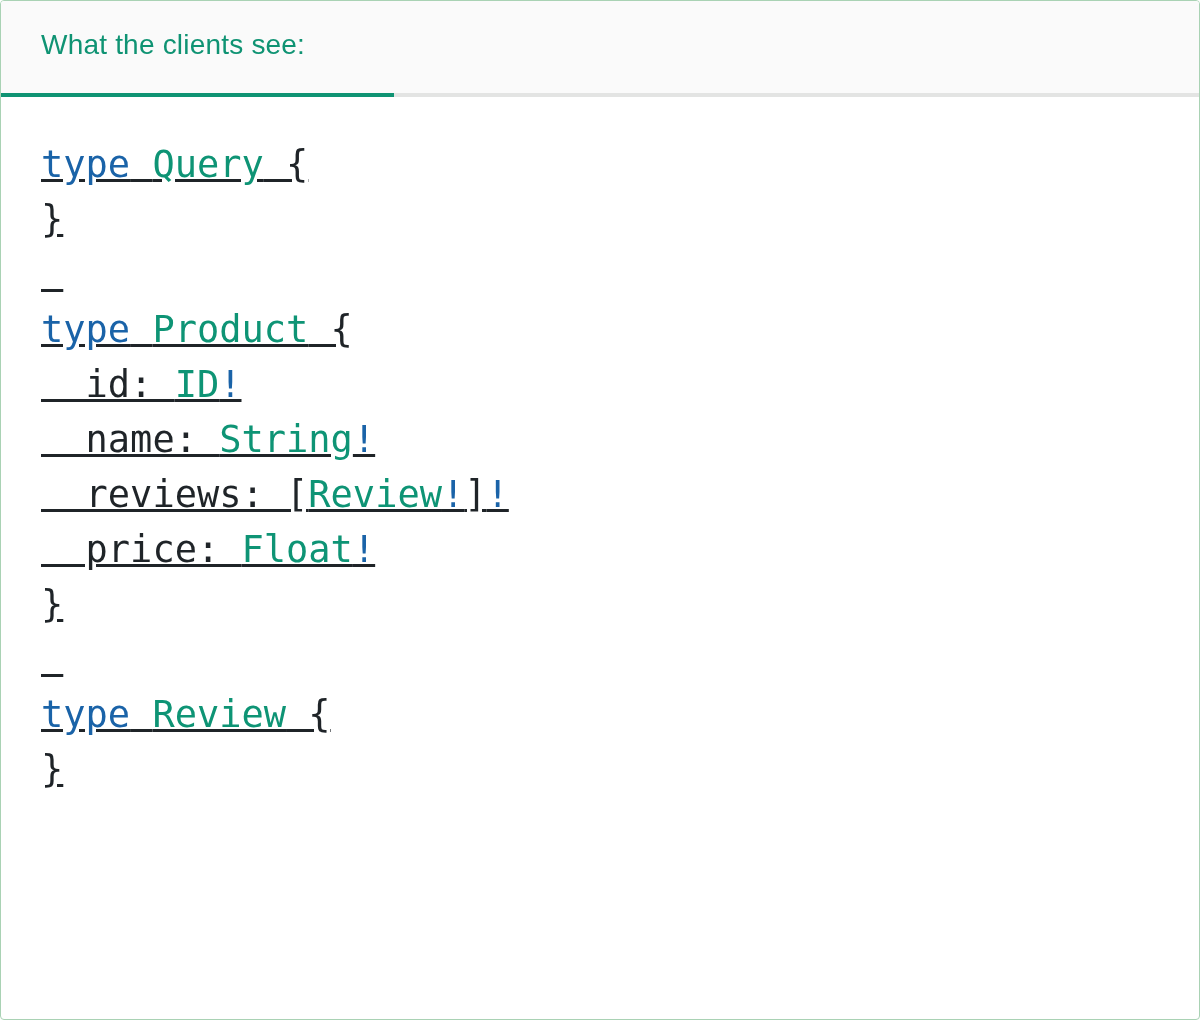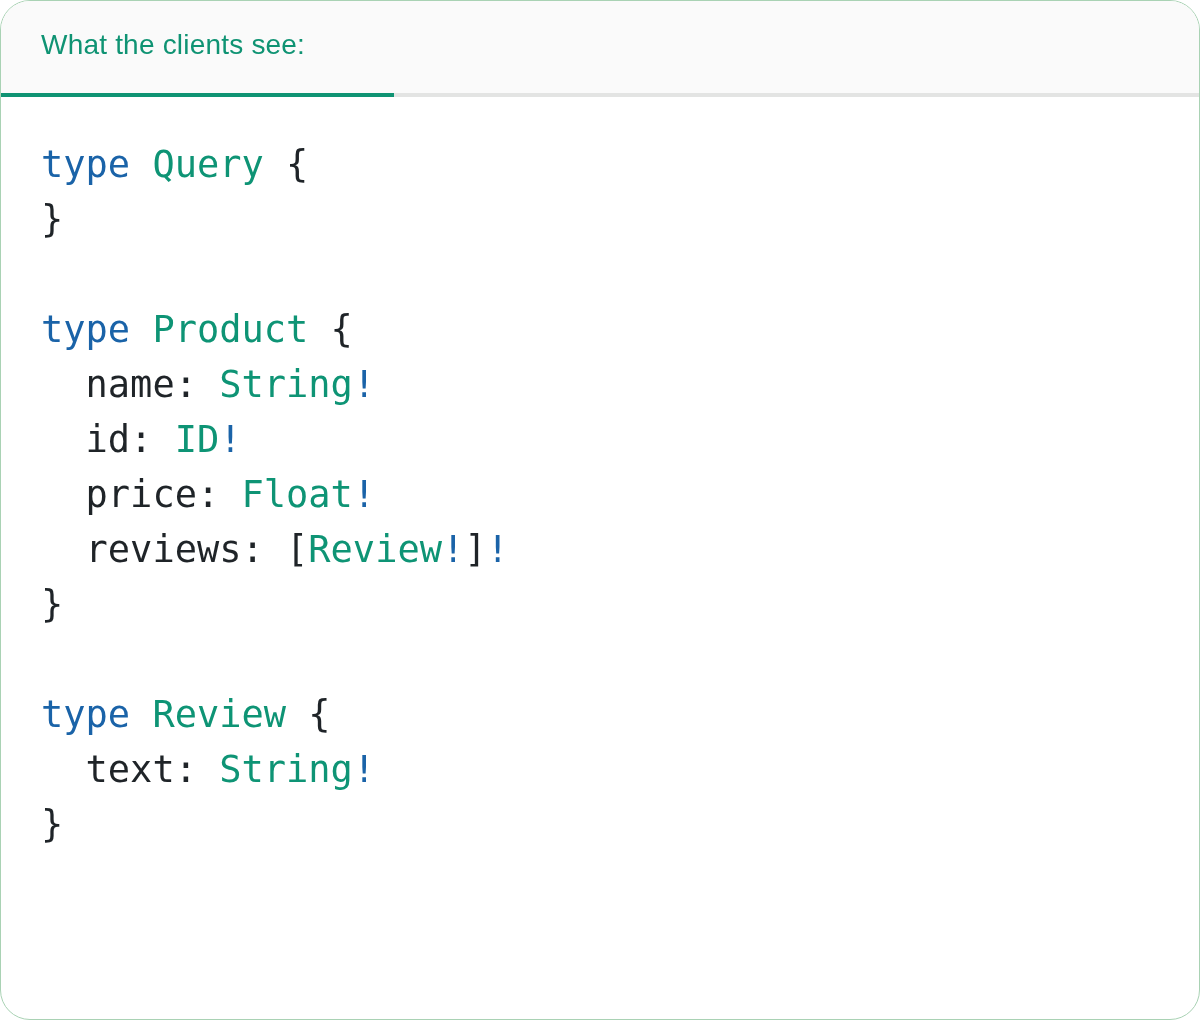--- a/index.html
+++ b/index.html
@@ -18,21 +18,21 @@
     height: 1020px;
     background: #ffffff;
     font-family: "Liberation Sans", sans-serif;
   }
   .card {
     position: relative;
     width: 1200px;
     height: 1020px;
     background: var(--card-bg);
     border: 1px solid var(--card-border);
-    border-radius: 30px;
+    border-radius: 4px;
     overflow: hidden;
   }
   .tabbar {
     position: relative;
     width: 100%;
     height: 96px;
     background: var(--tabbar-bg);
     border-bottom: 4px solid var(--divider-gray);
     display: flex;
     align-items: stretch;
@@ -60,20 +60,21 @@
     width: 100%;
     height: 4px;
     background: var(--accent-green);
   }
   .code {
     margin: 40px 0 1px 40px;
     font-family: "DejaVu Sans Mono", "Liberation Mono", monospace;
     font-size: 37px;
     line-height: 55px;
     color: var(--code-ink);
+    text-decoration: underline;
   }
   .code-line { white-space: pre; height: 55px; }
   .tok-kw   { color: var(--keyword-blue); }
   .tok-type { color: var(--type-green); }
   .tok-plain{ color: var(--code-ink); }
 </style>
 </head>
 <body>
 
 <div class="card">
@@ -81,23 +82,22 @@
     <div class="tab">
       <span class="tab-label">What the clients see:</span>
       <div class="tab-underline"></div>
     </div>
   </div>
   <div class="code">
       <div class="code-line"><span class="tok-kw">type</span><span class="tok-plain"> </span><span class="tok-type">Query</span><span class="tok-plain"> {</span></div>
       <div class="code-line"><span class="tok-plain">}</span></div>
       <div class="code-line">&nbsp;</div>
       <div class="code-line"><span class="tok-kw">type</span><span class="tok-plain"> </span><span class="tok-type">Product</span><span class="tok-plain"> {</span></div>
+      <div class="code-line"><span class="tok-plain">  id: </span><span class="tok-type">ID</span><span class="tok-kw">!</span></div>
       <div class="code-line"><span class="tok-plain">  name: </span><span class="tok-type">String</span><span class="tok-kw">!</span></div>
-      <div class="code-line"><span class="tok-plain">  id: </span><span class="tok-type">ID</span><span class="tok-kw">!</span></div>
+      <div class="code-line"><span class="tok-plain">  reviews: [</span><span class="tok-type">Review</span><span class="tok-kw">!</span><span class="tok-plain">]</span><span class="tok-kw">!</span></div>
       <div class="code-line"><span class="tok-plain">  price: </span><span class="tok-type">Float</span><span class="tok-kw">!</span></div>
-      <div class="code-line"><span class="tok-plain">  reviews: [</span><span class="tok-type">Review</span><span class="tok-kw">!</span><span class="tok-plain">]</span><span class="tok-kw">!</span></div>
       <div class="code-line"><span class="tok-plain">}</span></div>
       <div class="code-line">&nbsp;</div>
       <div class="code-line"><span class="tok-kw">type</span><span class="tok-plain"> </span><span class="tok-type">Review</span><span class="tok-plain"> {</span></div>
-      <div class="code-line"><span class="tok-plain">  text: </span><span class="tok-type">String</span><span class="tok-kw">!</span></div>
       <div class="code-line"><span class="tok-plain">}</span></div>
     </div>
 </div>
 
 </body></html>

